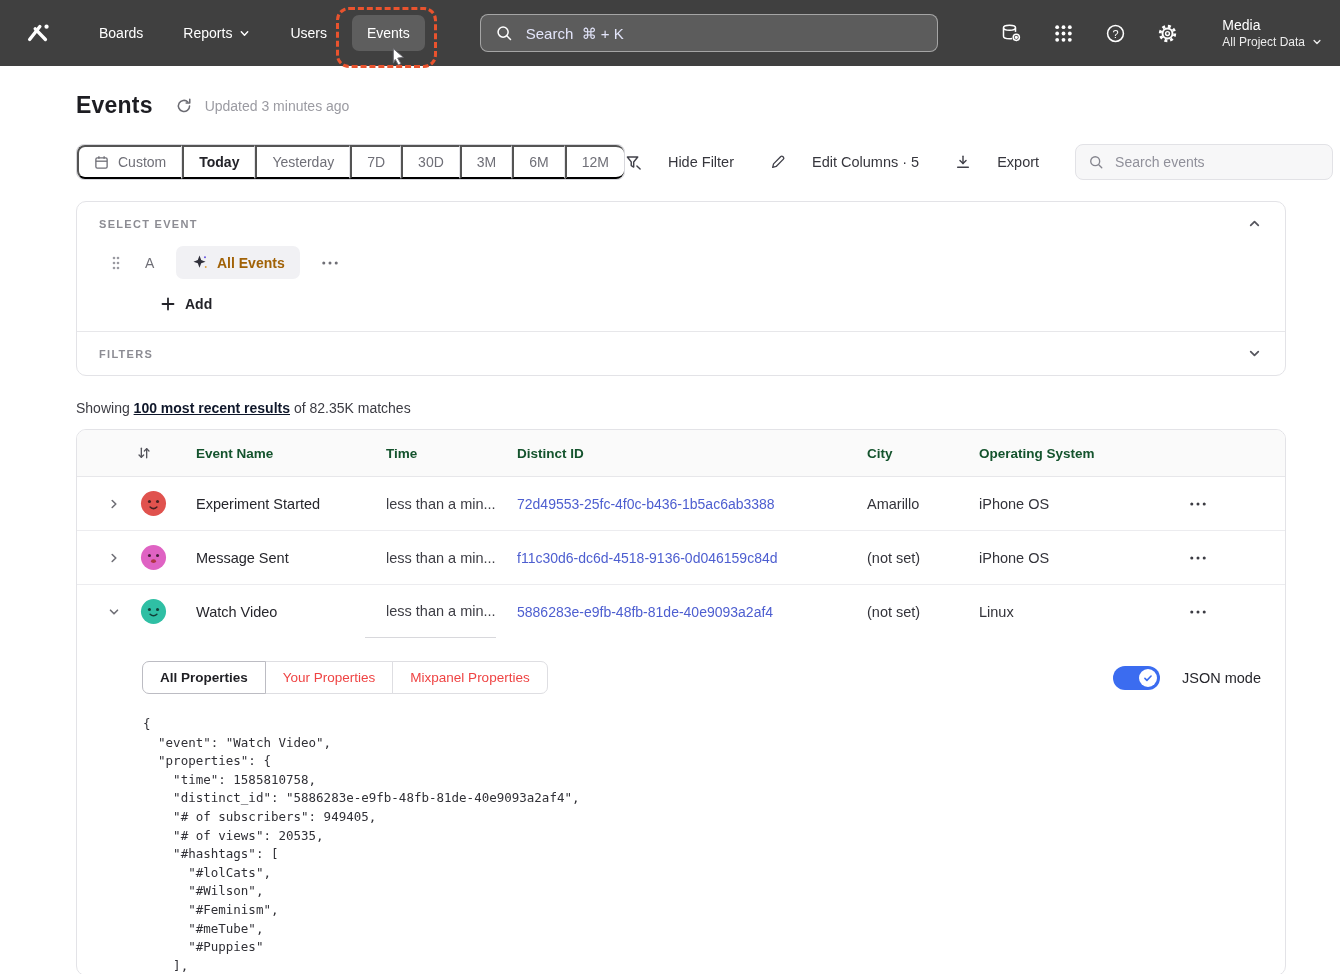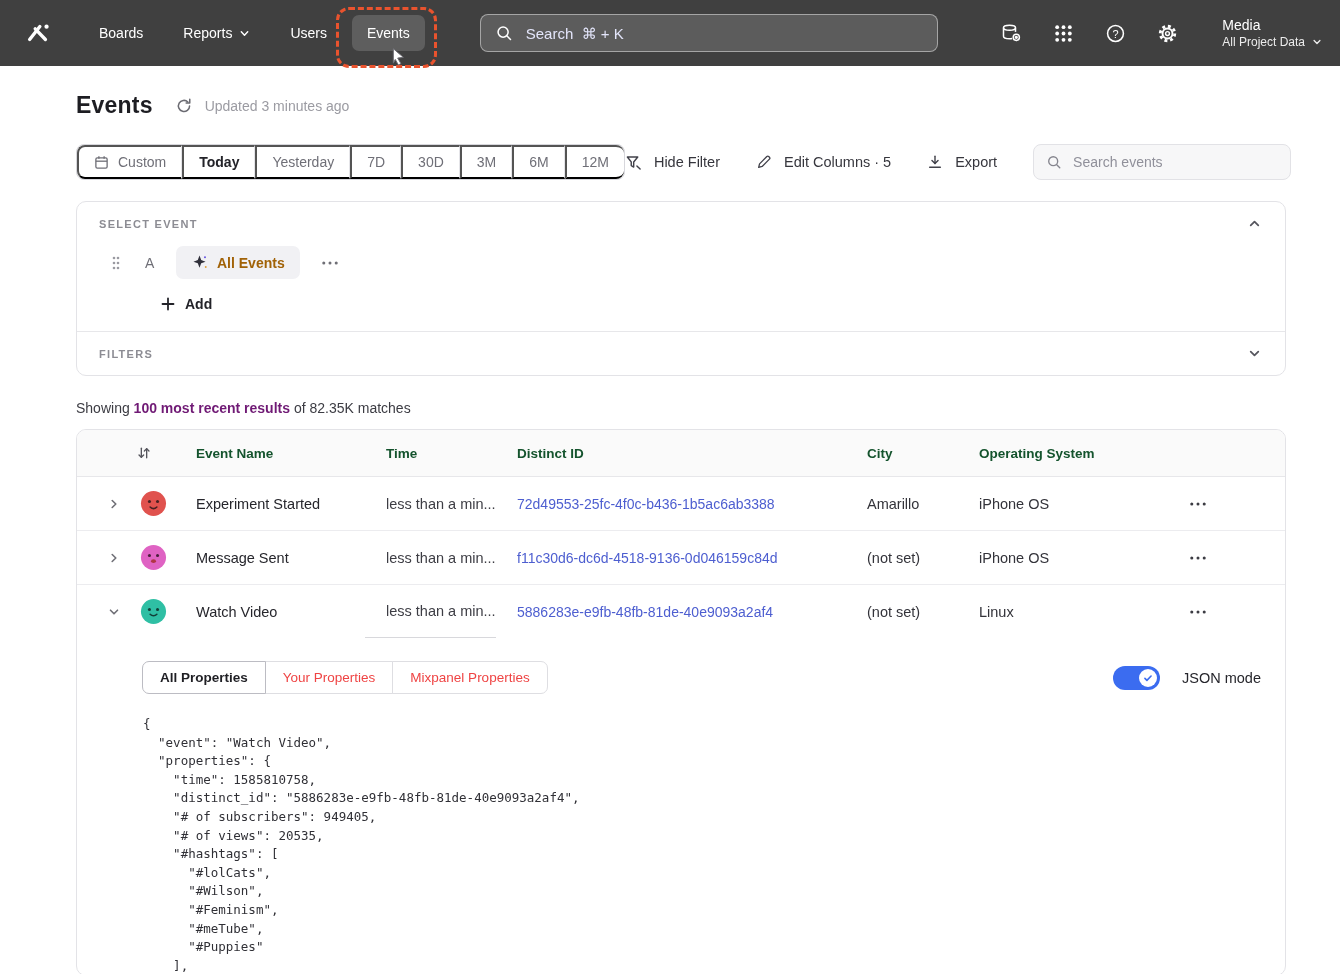--- a/index.html
+++ b/index.html
@@ -45,21 +45,21 @@
 
   
   .toolbar { display:flex; align-items:center; margin-top:25px; }
   .date-group { display:flex; height:36px; border:1px solid #d7d7dc; border-radius:8px; background:#fff; }
   .range-btn { display:flex; align-items:center; gap:9px; padding:0 15px; font-size:14px;
     color:#6f6f77; border-right:1px solid #e4e4e8; cursor:pointer; background:#fff; }
   .range-btn:first-child { border-radius:8px 0 0 8px; }
   .range-btn:last-child { border-right:none; border-radius:0 8px 8px 0; }
   .range-btn.active { color:#232329; font-weight:bold; box-shadow:inset 0 0 0 1px #c7c7cе; }
   .toolbar-right { margin-left:auto; display:flex; align-items:center; gap:36px; }
-  .tool-btn { display:flex; align-items:center; gap:12px; font-size:14.5px; color:#36363d; cursor:pointer; white-space:nowrap; }
+  .tool-btn { display:flex; align-items:center; gap:26px; font-size:14.5px; color:#36363d; cursor:pointer; white-space:nowrap; }
   .events-search { width:258px; height:36px; border:1px solid #e2e2e6; background:#f7f7f8;
     border-radius:8px; display:flex; align-items:center; gap:9px; padding:0 12px; color:#8f8f97; cursor:text; }
   .events-search input { border:none; outline:none; background:transparent; width:100%;
     font-size:14px; font-family:inherit; color:#3a3a41; }
   .events-search input::placeholder { color:#90909a; opacity:1; }
 
   
   .card { border:1px solid #e3e3e7; border-radius:10px; background:#fff; }
   .select-card { margin-top:21px; }
   .card-head { display:flex; align-items:center; justify-content:space-between; padding:15px 24px 0 22px; }
@@ -71,21 +71,21 @@
   .event-chip { margin-left:19px; display:flex; align-items:center; gap:9px; background:#f1f1f4;
     border-radius:7px; padding:8px 15px; font-size:14px; font-weight:bold; color:#a16207; cursor:pointer; }
   .more-dots { margin-left:14px; padding:6px 8px; cursor:pointer; color:#6f6f76; border-radius:6px; }
   .add-btn { display:flex; align-items:center; gap:10px; margin:17px 0 19px 84px;
     font-size:14px; font-weight:bold; color:#232329; cursor:pointer; background:none; border:none; font-family:inherit; padding:0; }
   .card-divider { border-top:1px solid #e7e7ea; }
   .filters-row { display:flex; align-items:center; justify-content:space-between; padding:15px 24px 15px 22px; cursor:pointer; }
 
   
   .results { margin:24px 0 0; font-size:14px; color:#3c3c43; }
-  .results b { color:#701a75; }
+  .results b { color:#0f172a;text-decoration:underline; }
 
   
   .table-card { margin-top:13px; border-radius:10px; overflow:hidden; }
   .tgrid { display:grid; grid-template-columns:34px 44px 190px 131px 350px 112px 214px 1fr;
     align-items:center; padding-left:20px; }
   .thead { height:47px; background:#fafafa; border-bottom:1px solid #e7e7ea;
     font-size:13.5px; font-weight:bold; color:#14532d; }
   .pc { padding-left:21px; }
   .trow { border-bottom:1px solid #ececef; font-size:14.5px; }
   .trow > * { height:53px; display:flex; align-items:center; }

